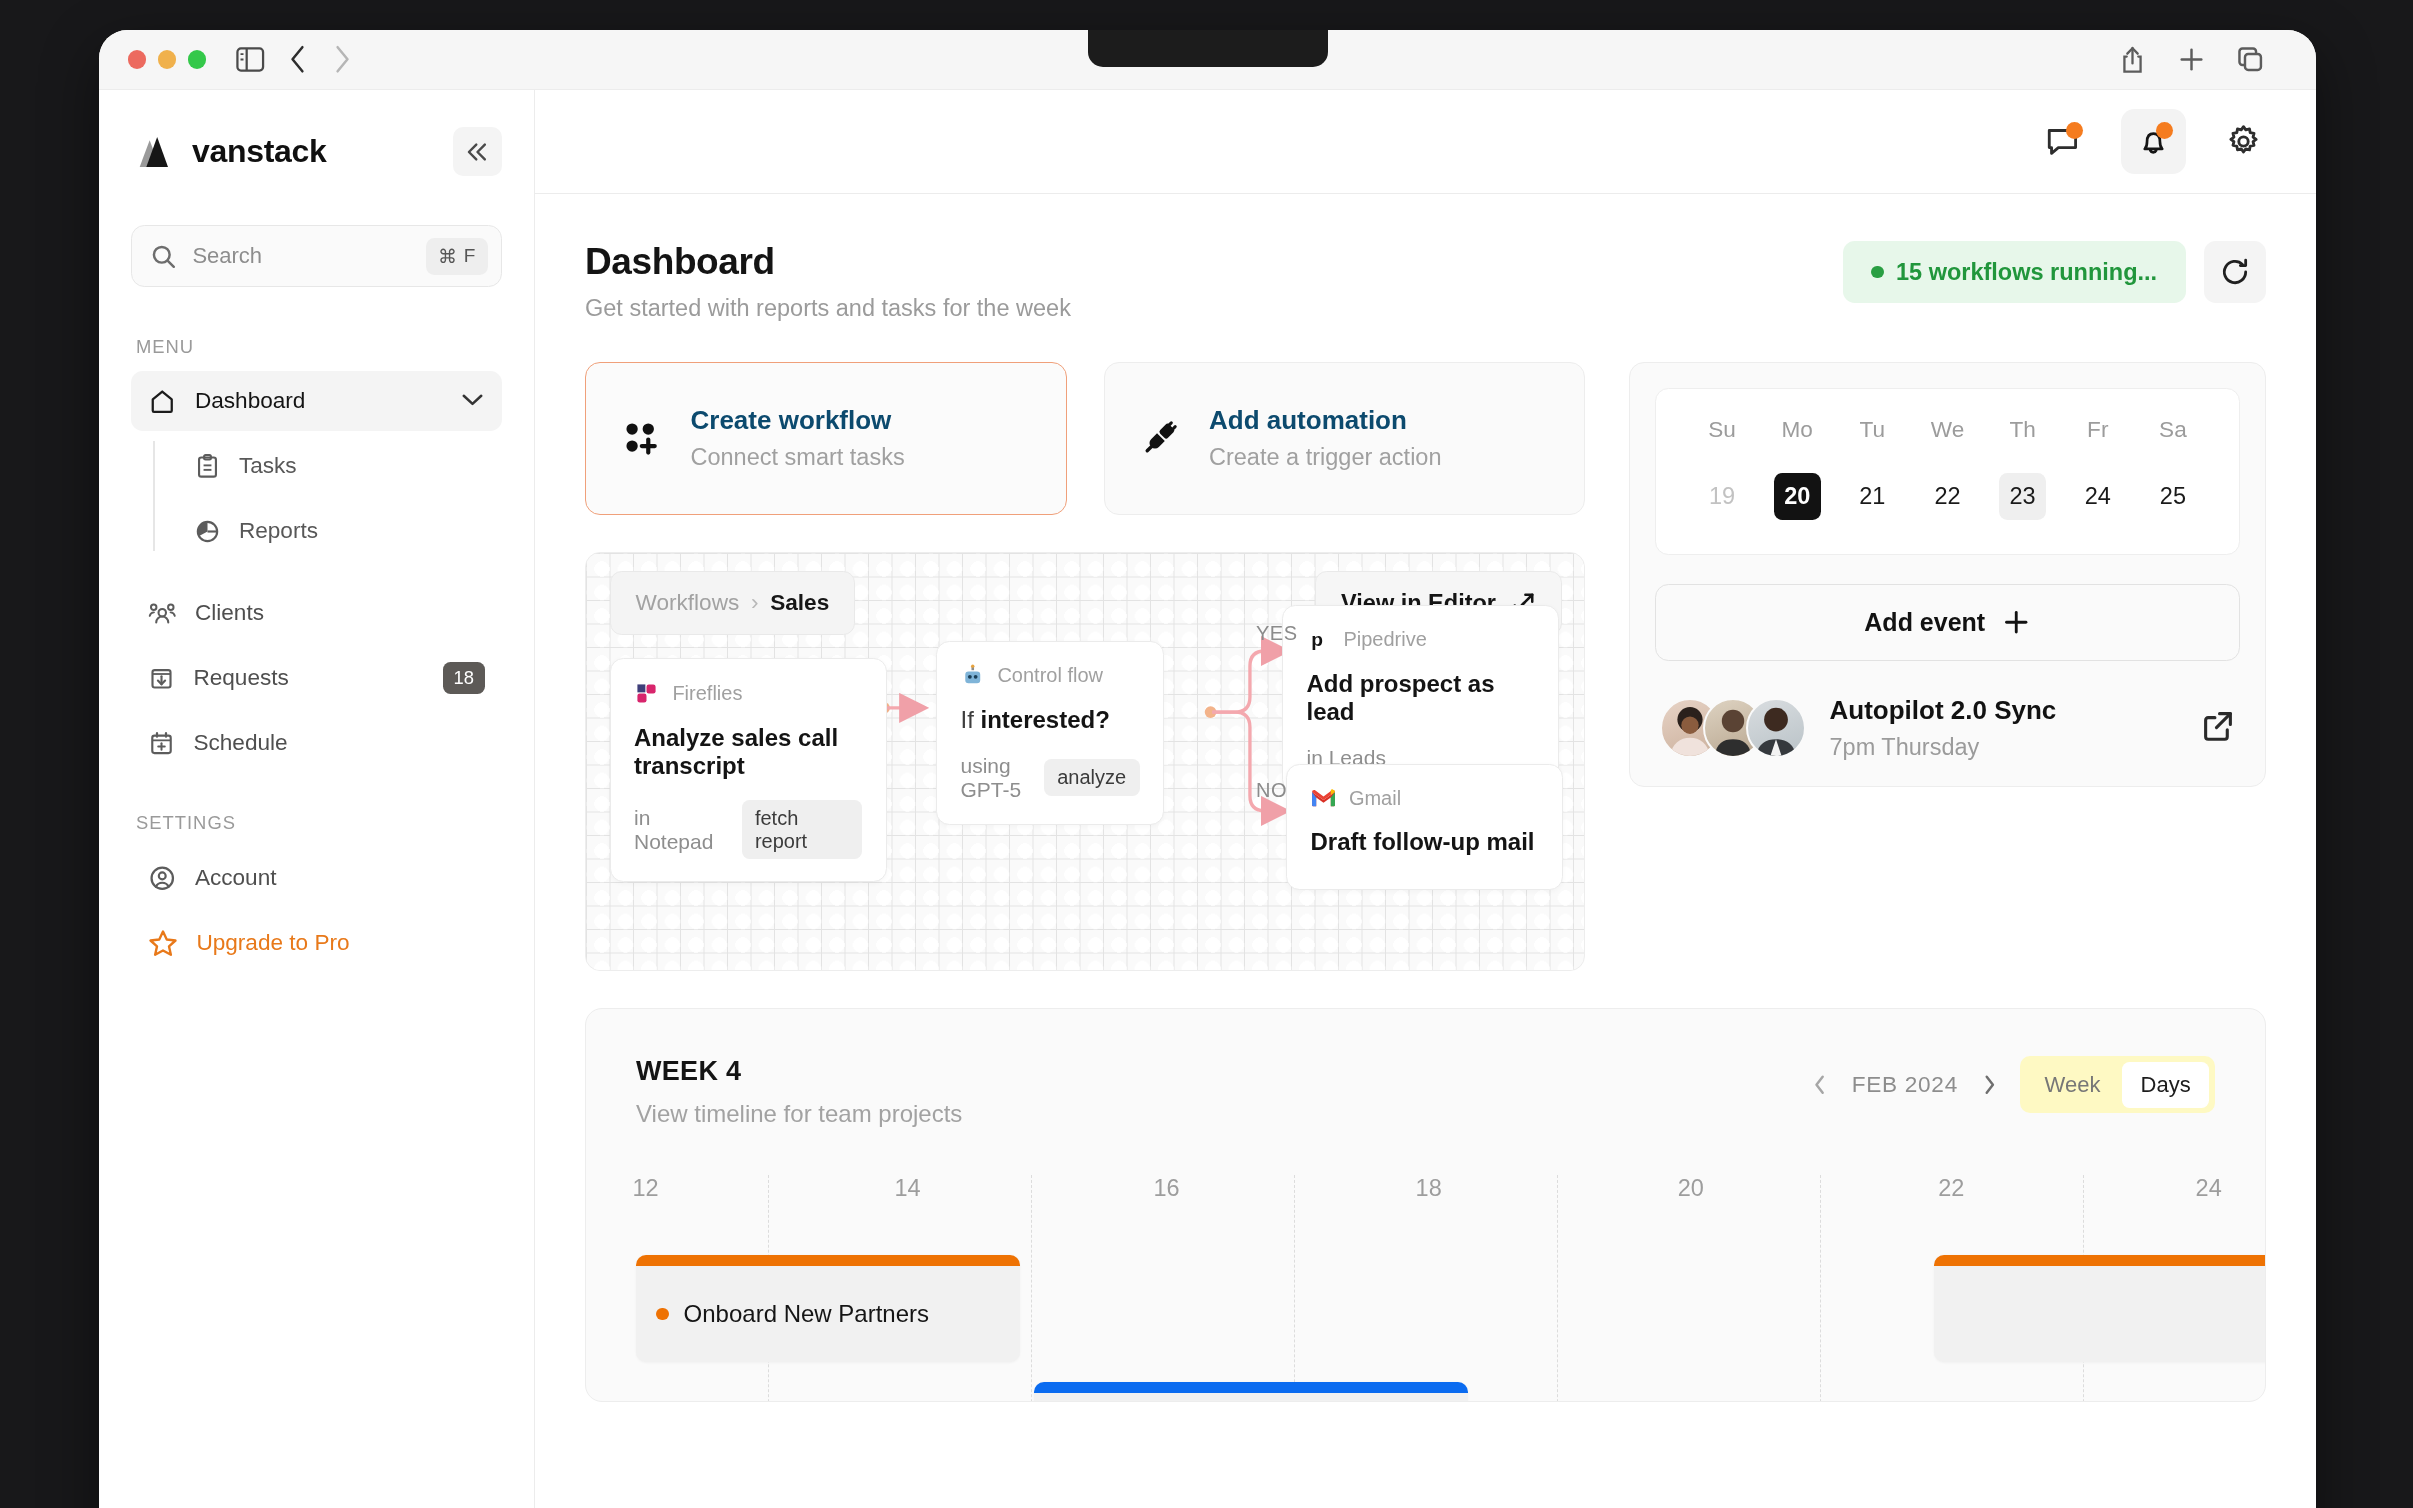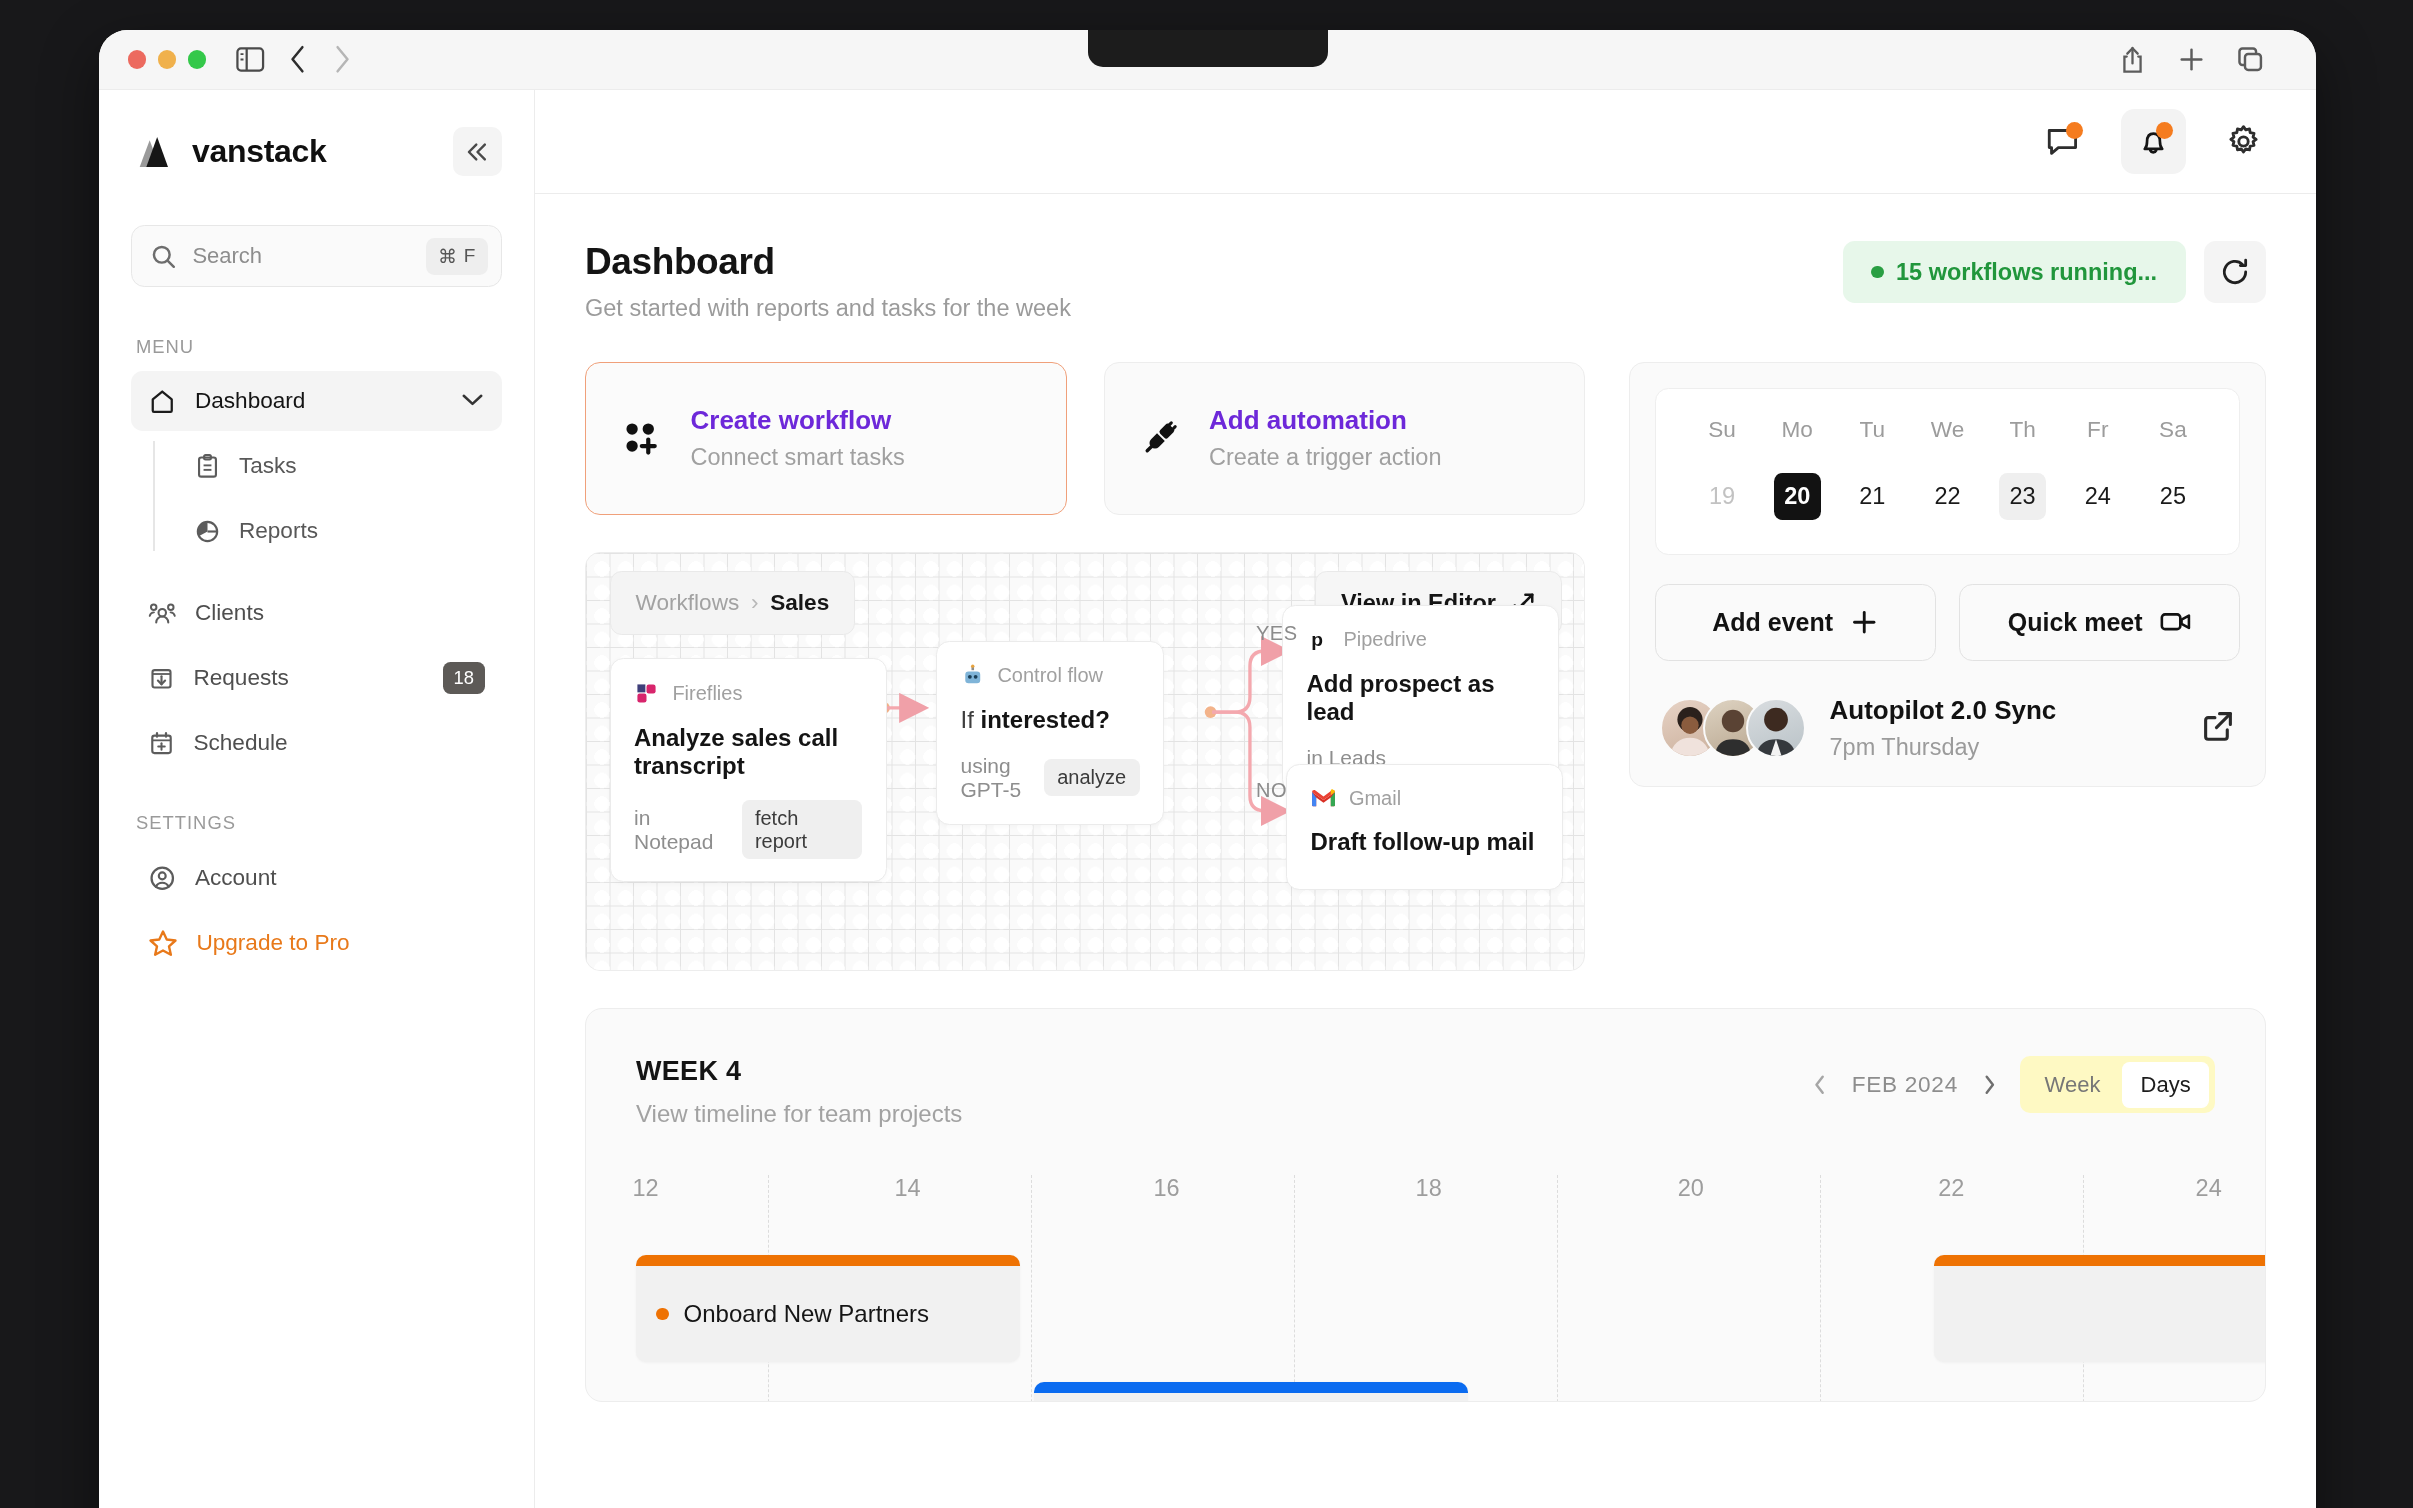--- a/index.html
+++ b/index.html
@@ -126,21 +126,21 @@
   .cols { display: flex; gap: 44px; }
   .left-col { flex: 1; min-width: 0; }
   .right-col { width: 637px; flex: none; }
 
   .action-row { display: flex; gap: 37px; margin-bottom: 37px; }
   .action-card {
     flex: 1; background: #fafafa; border: 1.3px solid #ededed; border-radius: 15px;
     height: 153px; display: flex; align-items: center; gap: 28.5px; padding: 0 34px;
   }
   .action-card.hl { border-color: #f0a07a; background: #fbfbfb; }
-  .action-ttl { font-size: 26px; font-weight: 700; color: #6d28d9; }
+  .action-ttl { font-size: 26px; font-weight: 700; color: #0c4a6e; }
   .action-sub { font-size: 23.5px; color: #a0a0a0; margin-top: 8.4px; }
 
   
   .canvas {
     position: relative; border-radius: 15px; border: 0.8px solid #ededed;
     background-color: #fafafa; height: 419px; overflow: hidden;
     background-image:
       linear-gradient(to right, #e3e3e3 1.3px, transparent 1.3px),
       linear-gradient(to bottom, #e3e3e3 1.3px, transparent 1.3px);
     background-size: 23.5px 23.5px;
@@ -648,29 +648,20 @@
                 <div class="btn-row">
                   <div class="obtn">
                     <span>Add event</span>
                     <span class="ic">
                       <svg width="28.5" height="28.5" viewBox="0 0 22 22">
                           <line x1="11" y1="3.5" x2="11" y2="18.5" stroke="#121212" stroke-width="2.2" stroke-linecap="round"></line>
                           <line x1="3.5" y1="11" x2="18.5" y2="11" stroke="#121212" stroke-width="2.2" stroke-linecap="round"></line>
                         </svg>
                     </span>
                   </div>
-                  <div class="obtn">
-                    <span>Quick meet</span>
-                    <span class="ic">
-                      <svg width="32" height="23.5" viewBox="0 0 26 18">
-                          <rect x="1.5" y="3" width="15" height="12" rx="2.6" fill="none" stroke="#121212" stroke-width="2.1"></rect>
-                          <path d="M17.5 7.2 23.5 4v10l-6-3.2z" fill="none" stroke="#121212" stroke-width="2.1" stroke-linejoin="round"></path>
-                        </svg>
-                    </span>
-                  </div>
                 </div>
 
                 <div class="evt">
                   <div class="avs">
                     <div class="av" style="background:linear-gradient(160deg,#e7d3c6,#cbb09c)">
                       <svg viewBox="0 0 40 40" width="100%" height="100%">
                           <circle cx="20" cy="14" r="9" fill="#2b211c"></circle>
                           <circle cx="20" cy="18" r="6.2" fill="#8a5c3e"></circle>
                           <path d="M6 40c1-9 7-13 14-13s13 4 14 13z" fill="#f0e2dc"></path>
                         </svg>

